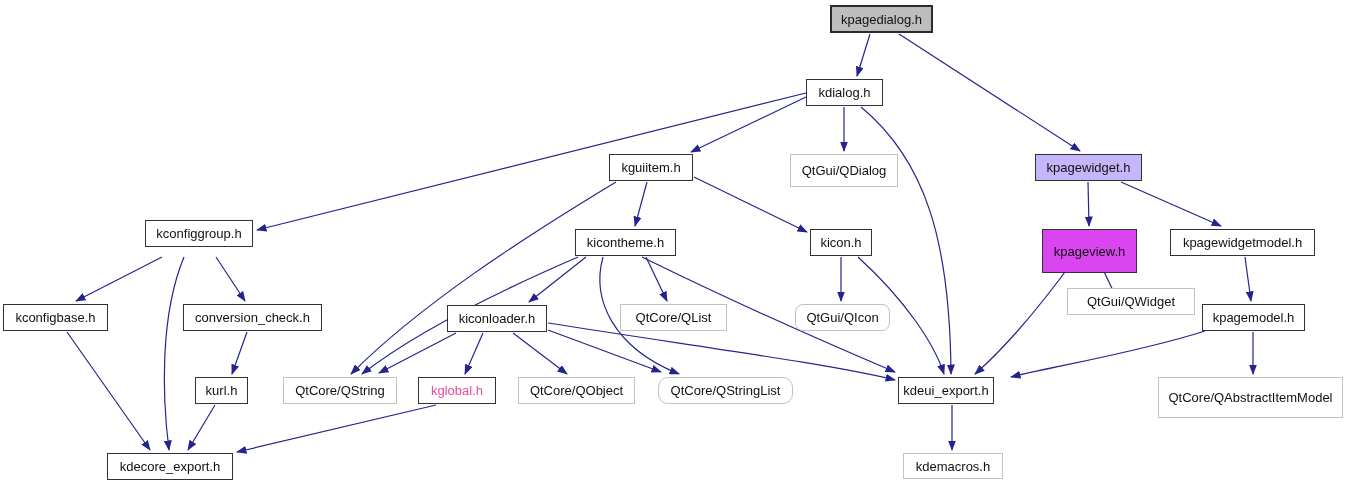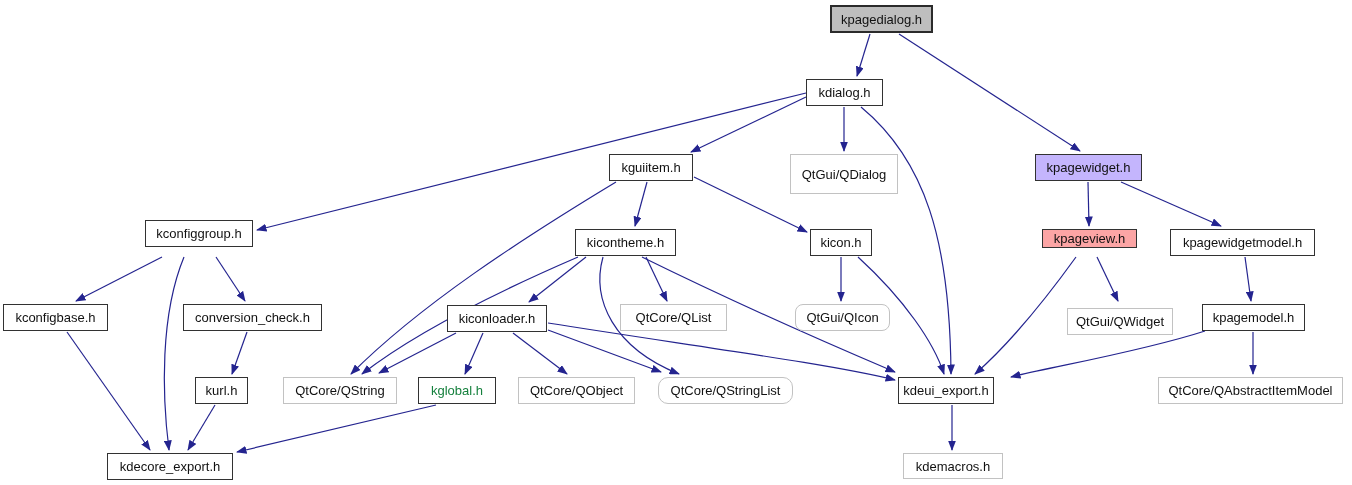--- a/index.html
+++ b/index.html
@@ -90,37 +90,37 @@
         <path d="M1245,257 L1251,301" fill="none" stroke="#24248f" stroke-width="1.2" marker-end="url(#arrowhead)"></path>
         <path d="M1205,331 C1140,352 1055,366 1011,377" fill="none" stroke="#24248f" stroke-width="1.2" marker-end="url(#arrowhead)"></path>
         <path d="M1253,332 L1253,374" fill="none" stroke="#24248f" stroke-width="1.2" marker-end="url(#arrowhead)"></path>
         <path d="M952,405 L952,450" fill="none" stroke="#24248f" stroke-width="1.2" marker-end="url(#arrowhead)"></path>
       </g>
   </svg>
   <div id="nodes">
       <div class="node root" style="left: 830px; top: 5px; width: 103px; height: 28px; color: rgb(17, 17, 17); background: rgb(190, 190, 190); border-color: rgb(43, 43, 43);">kpagedialog.h</div>
       <div class="node internal" style="left: 806px; top: 79px; width: 77px; height: 27px; color: rgb(17, 17, 17); background: rgb(255, 255, 255); border-color: rgb(50, 50, 50); text-align: center;">kdialog.h</div>
       <div class="node internal" style="left: 609px; top: 154px; width: 84px; height: 27px; color: rgb(17, 17, 17); background: rgb(255, 255, 255); border-color: rgb(50, 50, 50);">kguiitem.h</div>
-      <div class="node external" style="left: 790px; top: 154px; width: 108px; height: 40px; color: rgb(17, 17, 17); background: rgb(255, 255, 255); border-color: rgb(194, 194, 194);">QtGui/QDialog</div>
+      <div class="node external" style="left: 790px; top: 154px; width: 108px; height: 33px; color: rgb(17, 17, 17); background: rgb(255, 255, 255); border-color: rgb(194, 194, 194);">QtGui/QDialog</div>
       <div class="node internal" style="left: 1035px; top: 154px; width: 107px; height: 27px; color: rgb(17, 17, 17); background: #c4b5fd; border-color: rgb(50, 50, 50);">kpagewidget.h</div>
       <div class="node internal" style="left: 145px; top: 220px; width: 108px; height: 27px; color: rgb(17, 17, 17); background: rgb(255, 255, 255); border-color: rgb(50, 50, 50);">kconfiggroup.h</div>
       <div class="node internal" style="left: 575px; top: 229px; width: 101px; height: 27px; color: rgb(17, 17, 17); background: rgb(255, 255, 255); border-color: rgb(50, 50, 50);">kicontheme.h</div>
       <div class="node internal" style="left: 810px; top: 229px; width: 62px; height: 27px; color: rgb(17, 17, 17); background: rgb(255, 255, 255); border-color: rgb(50, 50, 50);">kicon.h</div>
-      <div class="node internal" style="left: 1042px; top: 229px; width: 95px; height: 19px; color: rgb(17, 17, 17); background: #fca5a5; border-color: rgb(50, 50, 50);">kpageview.h</div>
+      <div class="node internal" style="left: 1042px; top: 229px; width: 95px; height: 44px; color: rgb(17, 17, 17); background: #d946ef; border-color: rgb(50, 50, 50);">kpageview.h</div>
       <div class="node internal" style="left: 1170px; top: 229px; width: 145px; height: 27px; color: rgb(17, 17, 17); background: rgb(255, 255, 255); border-color: rgb(50, 50, 50);">kpagewidgetmodel.h</div>
       <div class="node internal" style="left: 3px; top: 304px; width: 105px; height: 27px; color: rgb(17, 17, 17); background: rgb(255, 255, 255); border-color: rgb(50, 50, 50);">kconfigbase.h</div>
       <div class="node internal" style="left: 183px; top: 304px; width: 139px; height: 27px; color: rgb(17, 17, 17); background: rgb(255, 255, 255); border-color: rgb(50, 50, 50);">conversion_check.h</div>
       <div class="node internal" style="left: 447px; top: 305px; width: 100px; height: 27px; color: rgb(17, 17, 17); background: rgb(255, 255, 255); border-color: rgb(50, 50, 50);">kiconloader.h</div>
       <div class="node external" style="left: 620px; top: 304px; width: 107px; height: 27px; color: rgb(17, 17, 17); background: rgb(255, 255, 255); border-color: rgb(194, 194, 194);">QtCore/QList</div>
       <div class="node external" style="left: 795px; top: 304px; width: 95px; height: 27px; color: rgb(17, 17, 17); background: rgb(255, 255, 255); border-color: rgb(194, 194, 194); border-radius: 8px;">QtGui/QIcon</div>
-      <div class="node external" style="left: 1067px; top: 308px; width: 106px; height: 27px; color: rgb(17, 17, 17); background: rgb(255, 255, 255); border-color: rgb(194, 194, 194);">QtGui/QWidget</div>
+      <div class="node external" style="left: 1067px; top: 288px; width: 128px; height: 27px; color: rgb(17, 17, 17); background: rgb(255, 255, 255); border-color: rgb(194, 194, 194);">QtGui/QWidget</div>
       <div class="node internal" style="left: 1202px; top: 304px; width: 103px; height: 27px; color: rgb(17, 17, 17); background: rgb(255, 255, 255); border-color: rgb(50, 50, 50);">kpagemodel.h</div>
       <div class="node internal" style="left: 195px; top: 377px; width: 53px; height: 27px; color: rgb(17, 17, 17); background: rgb(255, 255, 255); border-color: rgb(50, 50, 50);">kurl.h</div>
       <div class="node external" style="left: 283px; top: 377px; width: 114px; height: 27px; color: rgb(17, 17, 17); background: rgb(255, 255, 255); border-color: rgb(194, 194, 194);">QtCore/QString</div>
-      <div class="node internal" style="left: 418px; top: 377px; width: 78px; height: 27px; color: #15803d; background: rgb(255, 255, 255); border-color: rgb(50, 50, 50);">kglobal.h</div>
+      <div class="node internal" style="left: 418px; top: 377px; width: 78px; height: 27px; color: #ec4899; background: rgb(255, 255, 255); border-color: rgb(50, 50, 50);">kglobal.h</div>
       <div class="node external" style="left: 518px; top: 377px; width: 117px; height: 27px; color: rgb(17, 17, 17); background: rgb(255, 255, 255); border-color: rgb(194, 194, 194);">QtCore/QObject</div>
       <div class="node external" style="left: 658px; top: 377px; width: 135px; height: 27px; color: rgb(17, 17, 17); background: rgb(255, 255, 255); border-color: rgb(194, 194, 194); border-radius: 10px;">QtCore/QStringList</div>
       <div class="node internal" style="left: 898px; top: 377px; width: 96px; height: 27px; color: rgb(17, 17, 17); background: rgb(255, 255, 255); border-color: rgb(50, 50, 50);">kdeui_export.h</div>
-      <div class="node external" style="left: 1158px; top: 377px; width: 185px; height: 27px; color: rgb(17, 17, 17); background: rgb(255, 255, 255); border-color: rgb(194, 194, 194);">QtCore/QAbstractItemModel</div>
+      <div class="node external" style="left: 1158px; top: 377px; width: 185px; height: 41px; color: rgb(17, 17, 17); background: rgb(255, 255, 255); border-color: rgb(194, 194, 194);">QtCore/QAbstractItemModel</div>
       <div class="node internal" style="left: 107px; top: 453px; width: 126px; height: 27px; color: rgb(17, 17, 17); background: rgb(255, 255, 255); border-color: rgb(50, 50, 50);">kdecore_export.h</div>
       <div class="node external" style="left: 903px; top: 453px; width: 100px; height: 26px; color: rgb(17, 17, 17); background: rgb(255, 255, 255); border-color: rgb(194, 194, 194);">kdemacros.h</div>
     </div>
 </div>
 
 </body></html>

